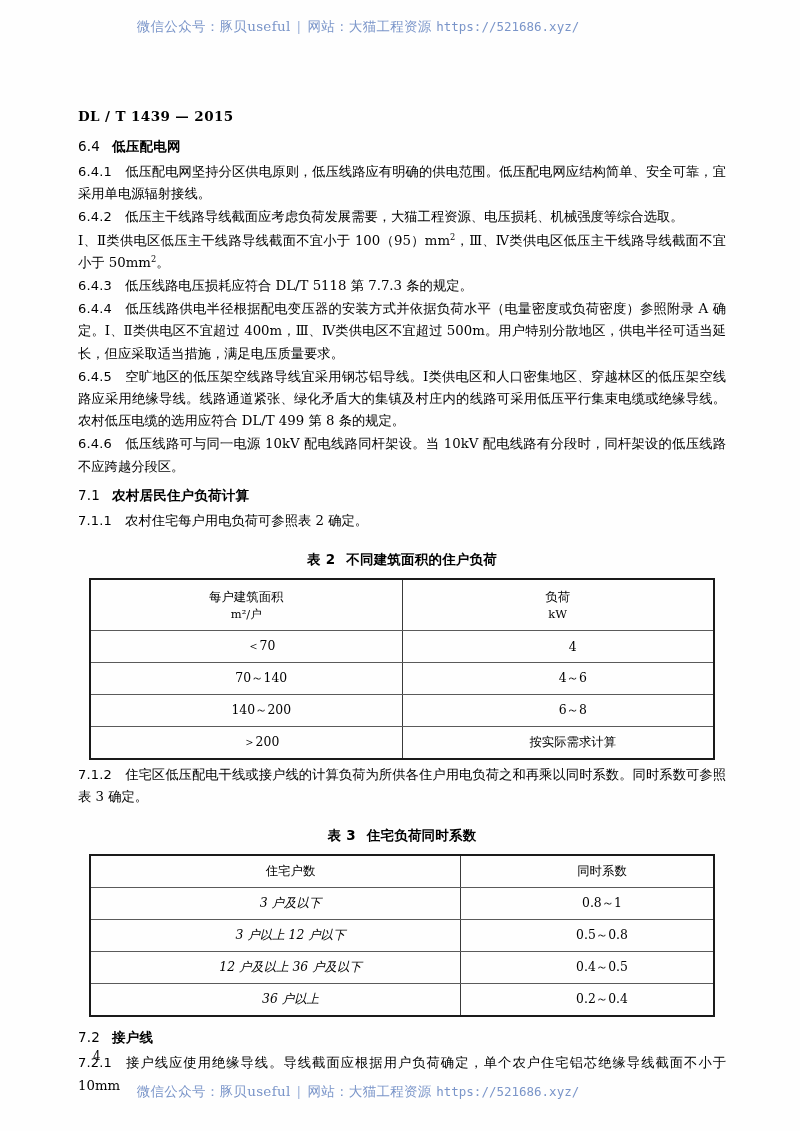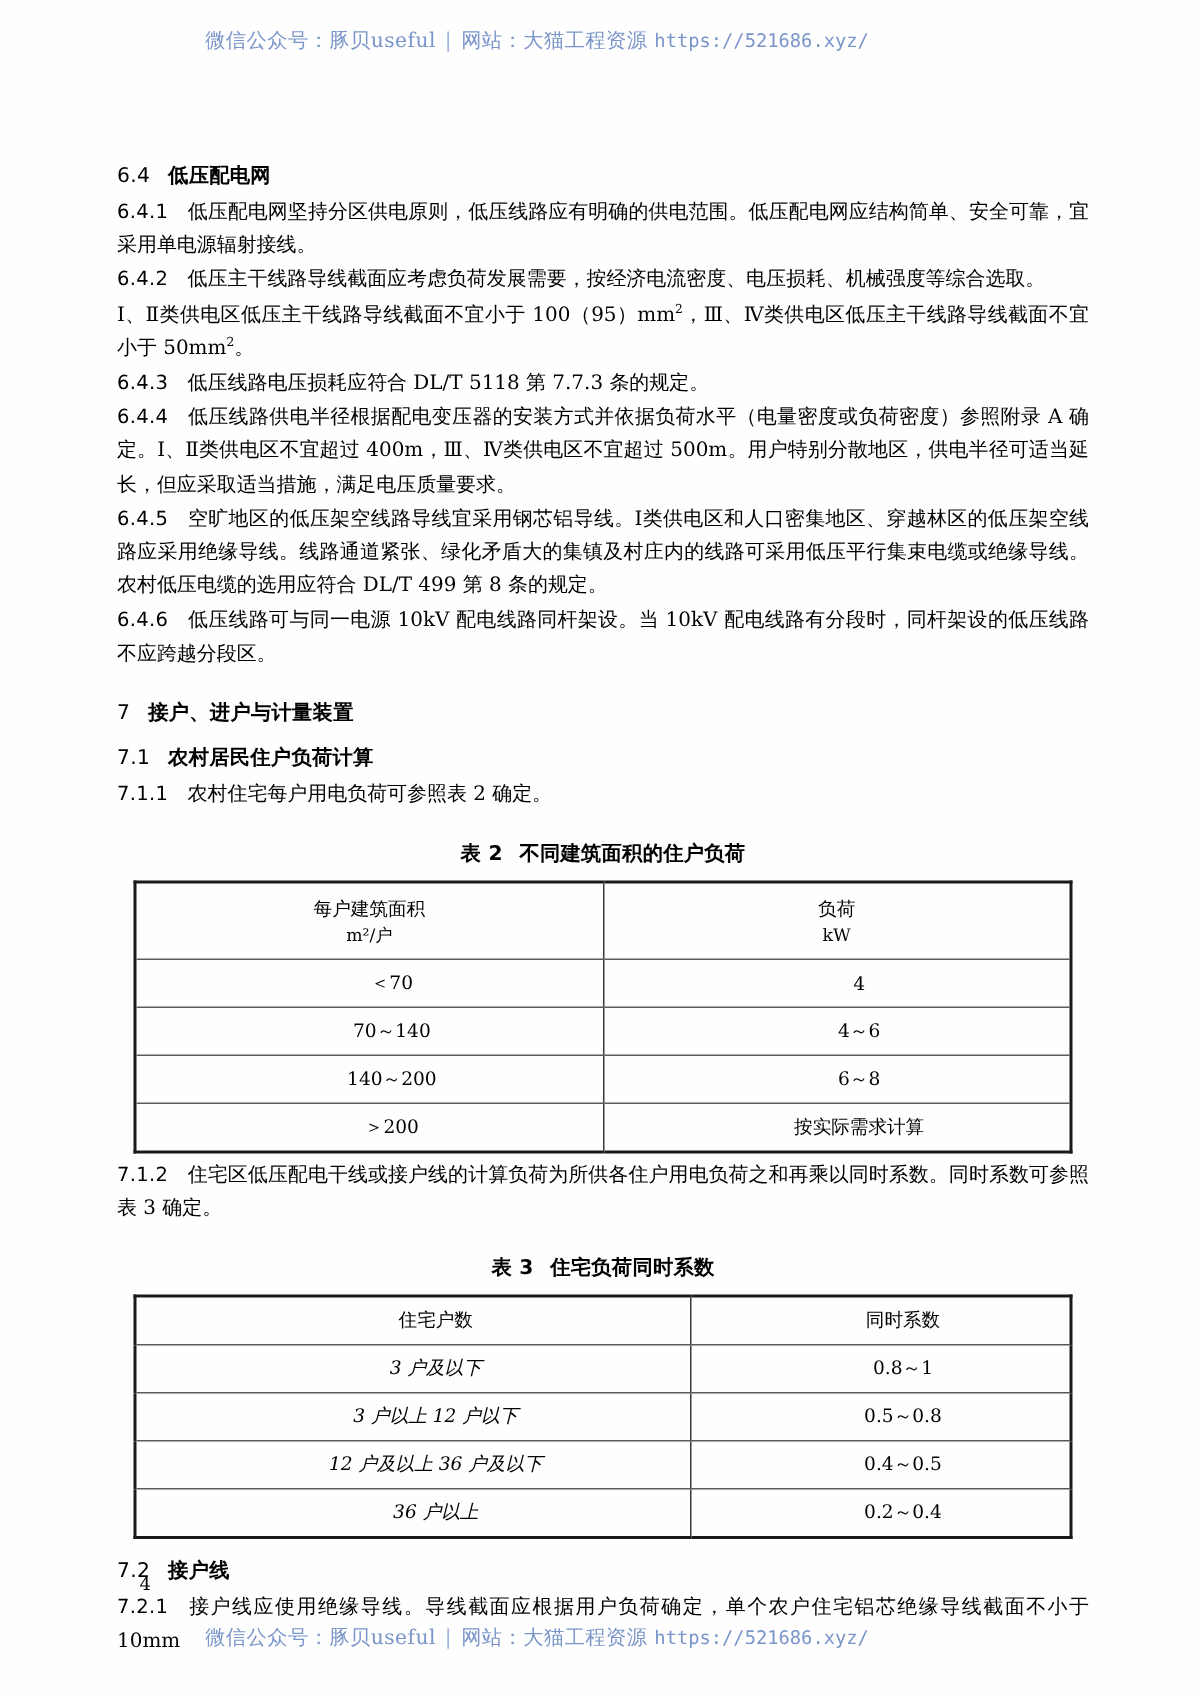--- a/index.html
+++ b/index.html
@@ -168,42 +168,40 @@
 <body>
 
 <div class="page">
 
   <div class="watermark top">
     <span class="wm-cn">微信公众号：豚贝useful</span><span class="wm-sep">|</span><span class="wm-cn">网站：大猫工程资源</span> <span class="wm-url">https://521686.xyz/</span>
   </div>
 
   <div class="content">
 
+    <div class="doc-code">DL / T 1439 — 2015</div>
 
     <div class="h-sec">
       <span class="num">6.4</span><span>低压配电网</span>
     </div>
 
     <p class="para"><span class="pn">6.4.1</span><span class="gap"></span><span>低压配电网坚持分区供电原则，低压线路应有明确的供电范围。低压配电网应结构简单、安全可靠，宜采用单电源辐射接线。</span></p>
 
-    <p class="para"><span class="pn">6.4.2</span><span class="gap"></span><span>低压主干线路导线截面应考虑负荷发展需要，按经济电流密度、电压损耗、机械强度等综合选取。</span></p>
+    <p class="para"><span class="pn">6.4.2</span><span class="gap"></span><span>低压主干线路导线截面应考虑负荷发展需要，大猫工程资源、电压损耗、机械强度等综合选取。</span></p>
 
     <p class="para cont"><span>Ⅰ、Ⅱ类供电区低压主干线路导线截面不宜小于 100（95）mm</span><sup>2</sup><span>，Ⅲ、Ⅳ类供电区低压主干线路导线截面不宜小于 50mm</span><sup>2</sup><span>。</span></p>
 
     <p class="para"><span class="pn">6.4.3</span><span class="gap"></span><span>低压线路电压损耗应符合 DL/T 5118 第 7.7.3 条的规定。</span></p>
 
     <p class="para"><span class="pn">6.4.4</span><span class="gap"></span><span>低压线路供电半径根据配电变压器的安装方式并依据负荷水平（电量密度或负荷密度）参照附录 A 确定。Ⅰ、Ⅱ类供电区不宜超过 400m，Ⅲ、Ⅳ类供电区不宜超过 500m。用户特别分散地区，供电半径可适当延长，但应采取适当措施，满足电压质量要求。</span></p>
 
     <p class="para"><span class="pn">6.4.5</span><span class="gap"></span><span>空旷地区的低压架空线路导线宜采用钢芯铝导线。Ⅰ类供电区和人口密集地区、穿越林区的低压架空线路应采用绝缘导线。线路通道紧张、绿化矛盾大的集镇及村庄内的线路可采用低压平行集束电缆或绝缘导线。农村低压电缆的选用应符合 DL/T 499 第 8 条的规定。</span></p>
 
     <p class="para"><span class="pn">6.4.6</span><span class="gap"></span><span>低压线路可与同一电源 10kV 配电线路同杆架设。当 10kV 配电线路有分段时，同杆架设的低压线路不应跨越分段区。</span></p>
 
-    <div class="h-sec big">
-      <span class="num">7</span><span>接户、进户与计量装置</span>
-    </div>
 
     <div class="h-sec sub">
       <span class="num">7.1</span><span>农村居民住户负荷计算</span>
     </div>
 
     <p class="para"><span class="pn">7.1.1</span><span class="gap"></span><span>农村住宅每户用电负荷可参照表 2 确定。</span></p>
 
     <div class="tbl-caption">
       <span>表 2</span><span class="cap-gap"></span><span>不同建筑面积的住户负荷</span>
     </div>

